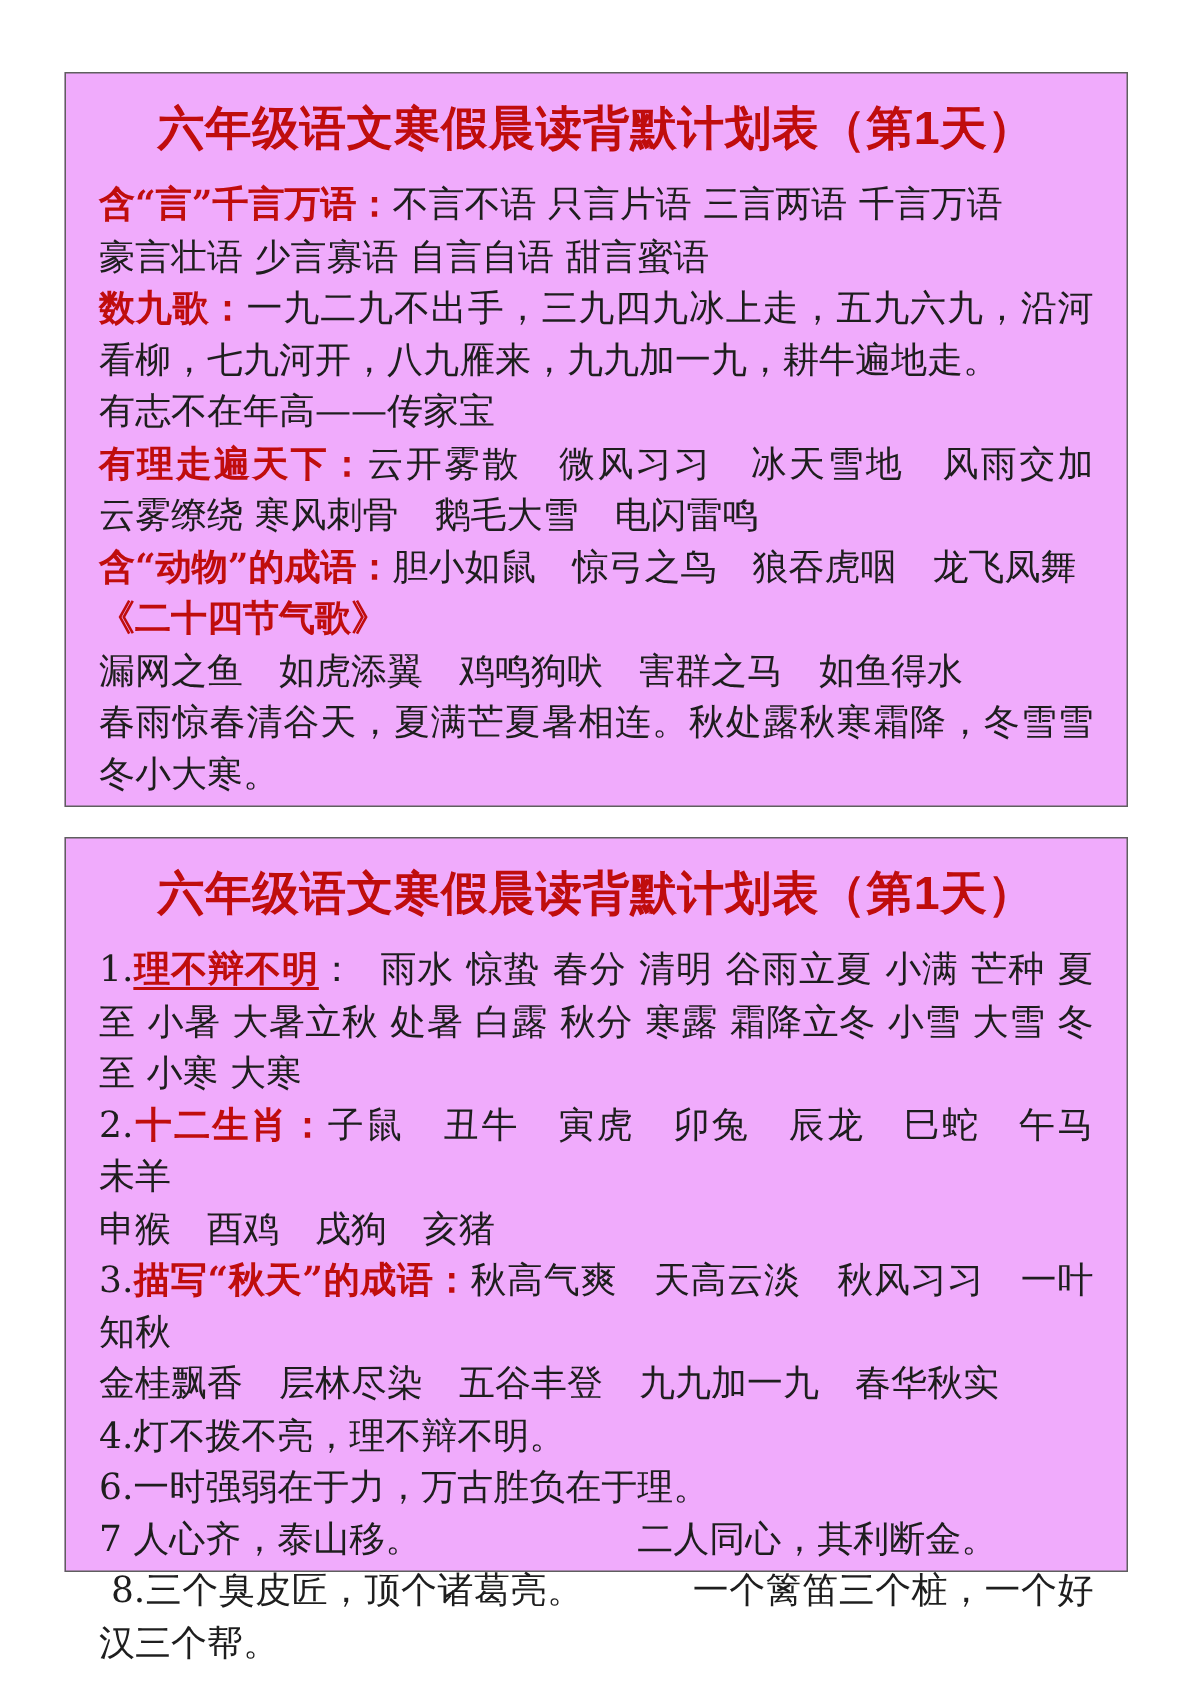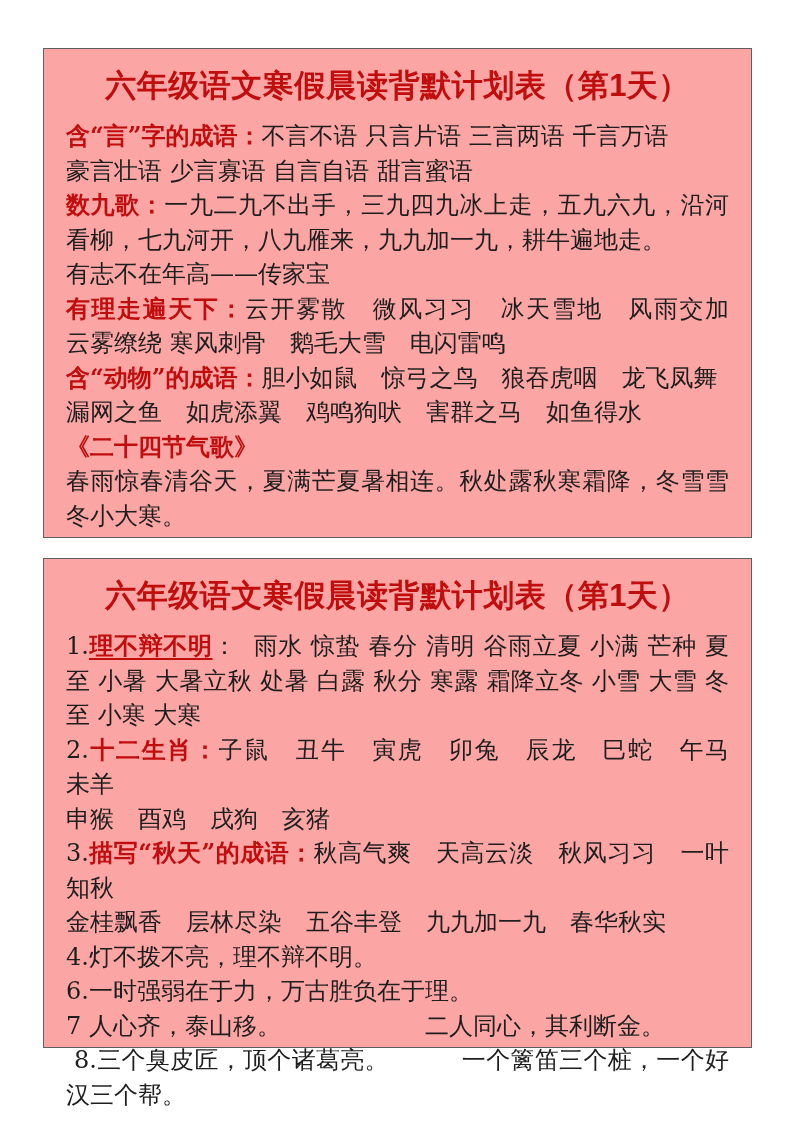--- a/index.html
+++ b/index.html
@@ -12,21 +12,21 @@
     height: 1122px;
     position: relative;
     font-family: "DejaVu Serif", serif;
     overflow: hidden;
   }
   .card {
     position: absolute;
     left: 43px;
     width: 709px;
     height: 490px;
-    background: #fca5a5;
+    background: #f0abfc;
     border: 1.5px solid #5f5f5f;
     box-sizing: border-box;
     padding: 8px 22px 6px 22px;
   }
   .card1 { top: 48px; }
   .card2 { top: 558px; }
   .doc-title {
     text-align: center;
     color: var(--accent, #c00d0d);
     font-weight: bold;
@@ -57,28 +57,28 @@
     text-underline-offset: 4px;
   }
   .seg.normal { color: #1e1e1e; }
 </style>
 </head>
 <body>
 
 <div class="card card1">
   <div class="doc-title">六年级语文寒假晨读背默计划表（第1天）</div>
   <div>
-      <div class="line"><span class="seg red">含“言”字的成语：</span><span class="seg normal">不言不语 只言片语 三言两语 千言万语</span></div>
+      <div class="line"><span class="seg red">含“言”千言万语：</span><span class="seg normal">不言不语 只言片语 三言两语 千言万语</span></div>
       <div class="line"><span class="seg normal">豪言壮语 少言寡语 自言自语 甜言蜜语</span></div>
       <div class="line"><span class="seg red">数九歌：</span><span class="seg normal">一九二九不出手，三九四九冰上走，五九六九，沿河看柳，七九河开，八九雁来，九九加一九，耕牛遍地走。</span></div>
       <div class="line"><span class="seg normal">有志不在年高——传家宝</span></div>
       <div class="line"><span class="seg red">有理走遍天下：</span><span class="seg normal">云开雾散　微风习习　冰天雪地　风雨交加　云雾缭绕 寒风刺骨　鹅毛大雪　电闪雷鸣</span></div>
       <div class="line"><span class="seg red">含“动物”的成语：</span><span class="seg normal">胆小如鼠　惊弓之鸟　狼吞虎咽　龙飞凤舞</span></div>
+      <div class="line"><span class="seg red">《二十四节气歌》</span></div>
       <div class="line"><span class="seg normal">漏网之鱼　如虎添翼　鸡鸣狗吠　害群之马　如鱼得水</span></div>
-      <div class="line"><span class="seg red">《二十四节气歌》</span></div>
       <div class="line"><span class="seg normal">春雨惊春清谷天，夏满芒夏暑相连。秋处露秋寒霜降，冬雪雪冬小大寒。</span></div>
     </div>
 </div>
 
 <div class="card card2">
   <div class="doc-title">六年级语文寒假晨读背默计划表（第1天）</div>
   <div>
       <div class="line"><span class="seg normal">1.</span><span class="seg red-underline">理不辩不明</span><span class="seg normal">：  雨水 惊蛰 春分 清明 谷雨立夏 小满 芒种 夏至 小暑 大暑立秋 处暑 白露 秋分 寒露 霜降立冬 小雪 大雪 冬至 小寒 大寒</span></div>
       <div class="line"><span class="seg normal">2.</span><span class="seg red">十二生肖：</span><span class="seg normal">子鼠　丑牛　寅虎　卯兔　辰龙　巳蛇　午马　未羊</span></div>
       <div class="line"><span class="seg normal">申猴　酉鸡　戌狗　亥猪</span></div>

